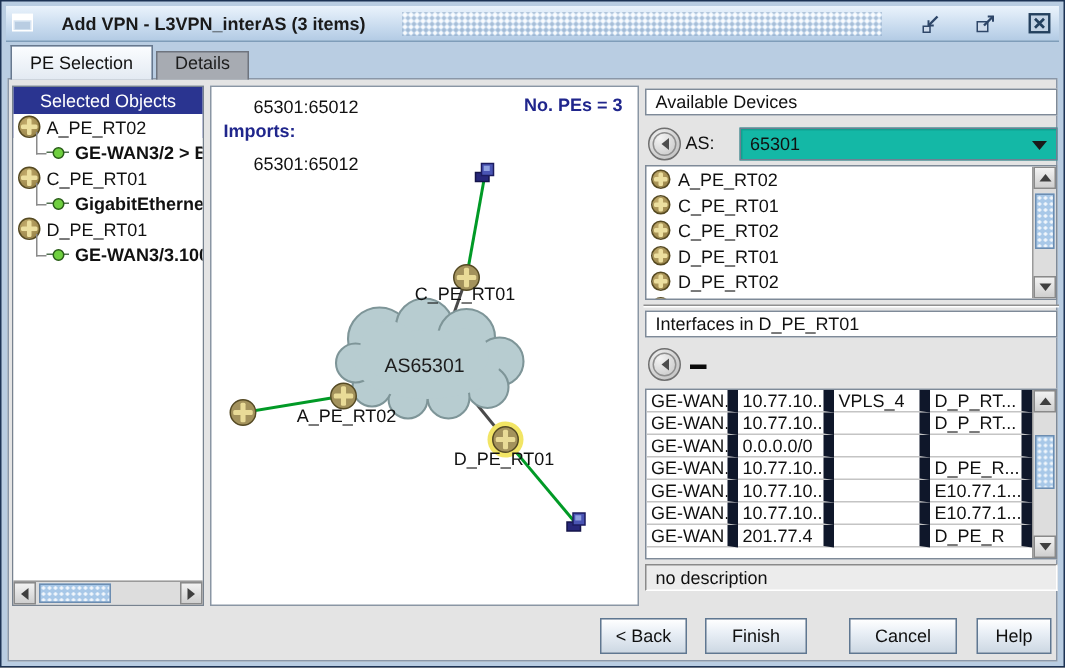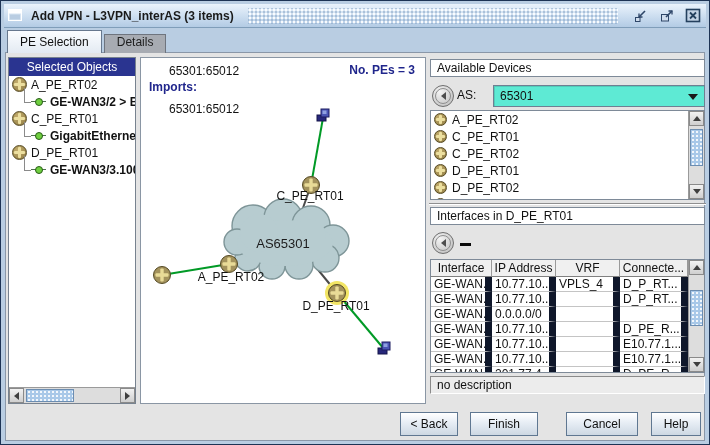--- a/index.html
+++ b/index.html
@@ -11,21 +11,21 @@
     background: #b9cde2;
     border: 1px solid #1d3354;
     overflow: hidden;
   }
 
   
   .titlebar {
     position: absolute; left: 3px; top: 3px; right: 3px; height: 24px;
     background: linear-gradient(#eaf3fc, #c3d7ec 70%, #b3cbe4);
     border-bottom: 1px solid #7f9db9;
-    display: flex; align-items: center; padding: 0 4px; gap: 8px;
+    display: flex; align-items: center; padding: 0 4px; gap: 18px;
   }
   .titlebar .win-icon { width: 15px; height: 13px; flex: 0 0 auto; }
   .title-text { font-weight: bold; color: #1a1a1a; white-space: nowrap; }
   .title-texture {
     flex: 1; height: 16px; margin: 0 6px;
     background-image: radial-gradient(rgba(255,255,255,.9) 1px, transparent 1.2px),
                       radial-gradient(rgba(130,158,190,.5) 1px, transparent 1.2px);
     background-size: 4px 4px; background-position: 0 0, 2px 2px;
   }
   .winbtn { width: 18px; height: 17px; flex: 0 0 auto; display:flex; align-items:center; justify-content:center; cursor: default; }
@@ -117,21 +117,21 @@
   }
   .circle-btn {
     position:absolute; width:22px; height:22px; border-radius:50%;
     background: radial-gradient(circle at 35% 30%, #f4f4f4, #b9b9b9);
     border:1px solid #6f6f6f; display:flex; align-items:center; justify-content:center;
   }
   .circle-btn .ring { position:absolute; inset:2px; border-radius:50%; border:1px solid #8e8e8e; }
   .as-label { position:absolute; left:28px; top:31px; width:32px; text-align:left; }
   .combo {
     position:absolute; left:64px; top:28px; width:212px; height:22px;
-    background:#5eead4; border:1px solid #6f7f92;
+    background:#14b8a6; border:1px solid #6f7f92;
     box-shadow: inset 1px 1px 0 rgba(0,0,0,.12);
     line-height:20px; padding-left:6px;
   }
   .combo .arrow { position:absolute; right:6px; top:8px; width:0; height:0;
     border-left:5px solid transparent; border-right:5px solid transparent; border-top:6px solid #1a1a1a; }
 
   .device-list {
     position:absolute; left:1px; top:53px; width:275px; height:90px;
     background:#ffffff; border:1px solid #7e8a98; overflow:hidden;
   }
@@ -395,26 +395,20 @@
 
       <div class="circle-btn" style="left:3px; top:175px;">
         <span class="ring"></span>
         <span class="tri-left" style="border-right-color:#4d4d4d;"></span>
       </div>
       <div class="minus-btn">
         <span class="minus-bar"></span>
       </div>
 
       <div class="iface-table">
-        <div class="tbl-header">
-          <span class="th c0">Interface</span>
-          <span class="th c1">IP Address</span>
-          <span class="th c2">VRF</span>
-          <span class="th c3">Connecte...</span>
-        </div>
         <div class="tbl-row">
           <span class="td c0">GE-WAN...</span>
           <span class="td c1">10.77.10...</span>
           <span class="td c2">VPLS_4</span>
           <span class="td c3">D_P_RT...</span>
         </div>
         <div class="tbl-row">
           <span class="td c0">GE-WAN...</span>
           <span class="td c1">10.77.10...</span>
           <span class="td c2"></span>

